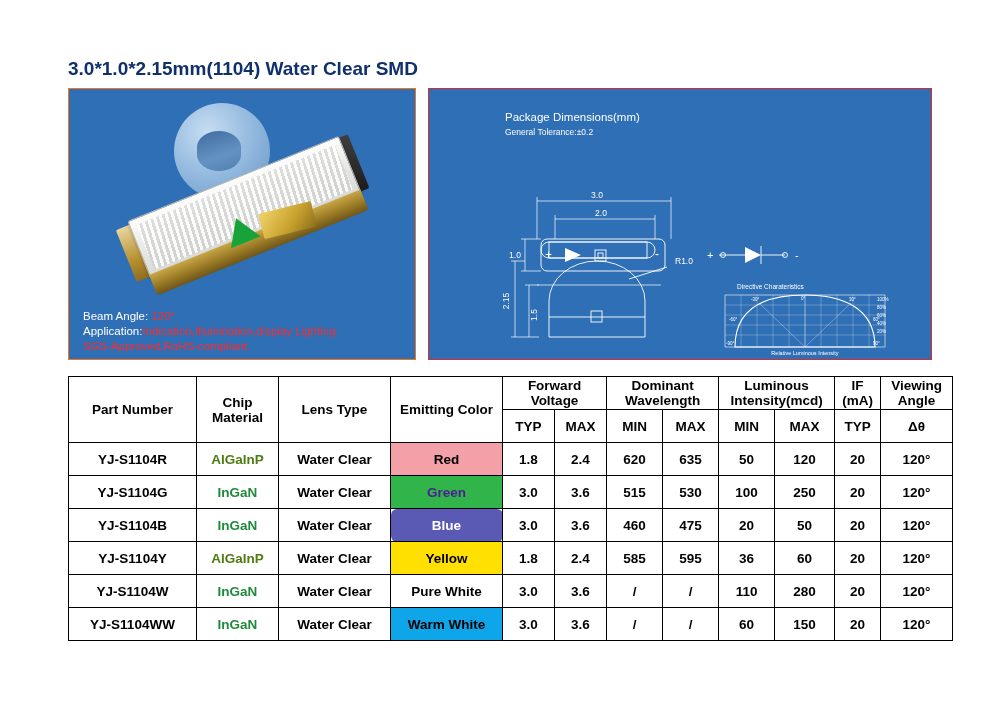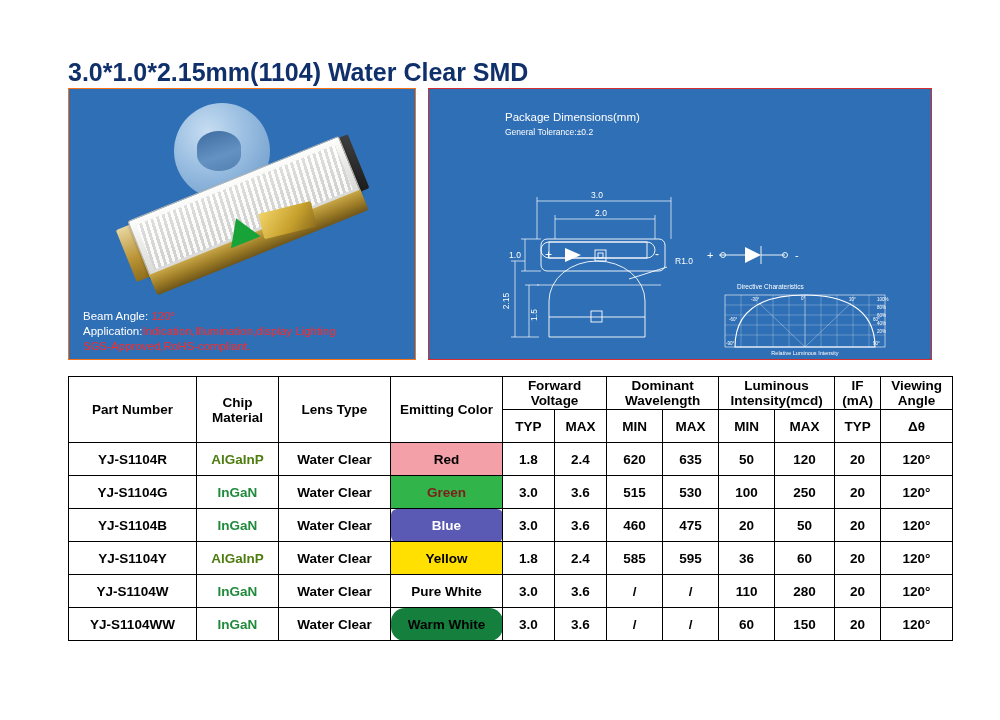--- a/index.html
+++ b/index.html
@@ -18,21 +18,21 @@
     position: relative;
     width: 1000px;
     height: 720px;
     box-sizing: border-box;
   }
   
   .title {
     position: absolute;
     left: 68px;
     top: 58px;
-    font-size: 25px;
+    font-size: 19px;
     font-weight: bold;
     color: #10306b;
     letter-spacing: 0px;
     white-space: nowrap;
   }
   
   .photo-panel {
     position: absolute;
     left: 68px;
     top: 88px;
@@ -190,25 +190,25 @@
   }
   .hdr-group { height: 28px; margin-left: 28px; }
   .hdr-sub { height: 22px; font-size: 12.5px; }
   .row-cell { font-weight: bold; height: 33px; }
   .part { font-size: 14px; font-weight: bold; }
   .chip { font-weight: bold; color: #1f8a3b; }
   .chip.algainp { color: #4d7c0f; }
   .lens { font-weight: bold; }
   .color-cell { font-weight: bold; }
   .c-red  { background: #f4a0a8; color: #000; }
-  .c-green{ background: #31b44a; color: #7f1d1d; }
+  .c-green{ background: #31b44a; color: #4c1d95; }
   .c-blue { background: #5a5ab4; color: #fff; border-radius: 6px; }
   .c-yellow{ background: #ffe000; color: #000; }
   .c-white{ background: #ffffff; color: #000; }
-  .c-warm { background: #15803d; color: #000; border-radius: 14px; }
+  .c-warm { background: #0ea5e9; color: #000; }
   .num { font-weight: bold; }
 </style>
 </head>
 <body>
 
 <div class="page">
 
   <div class="title">3.0*1.0*2.15mm(1104) Water Clear SMD</div>
 
   <div class="photo-panel">

